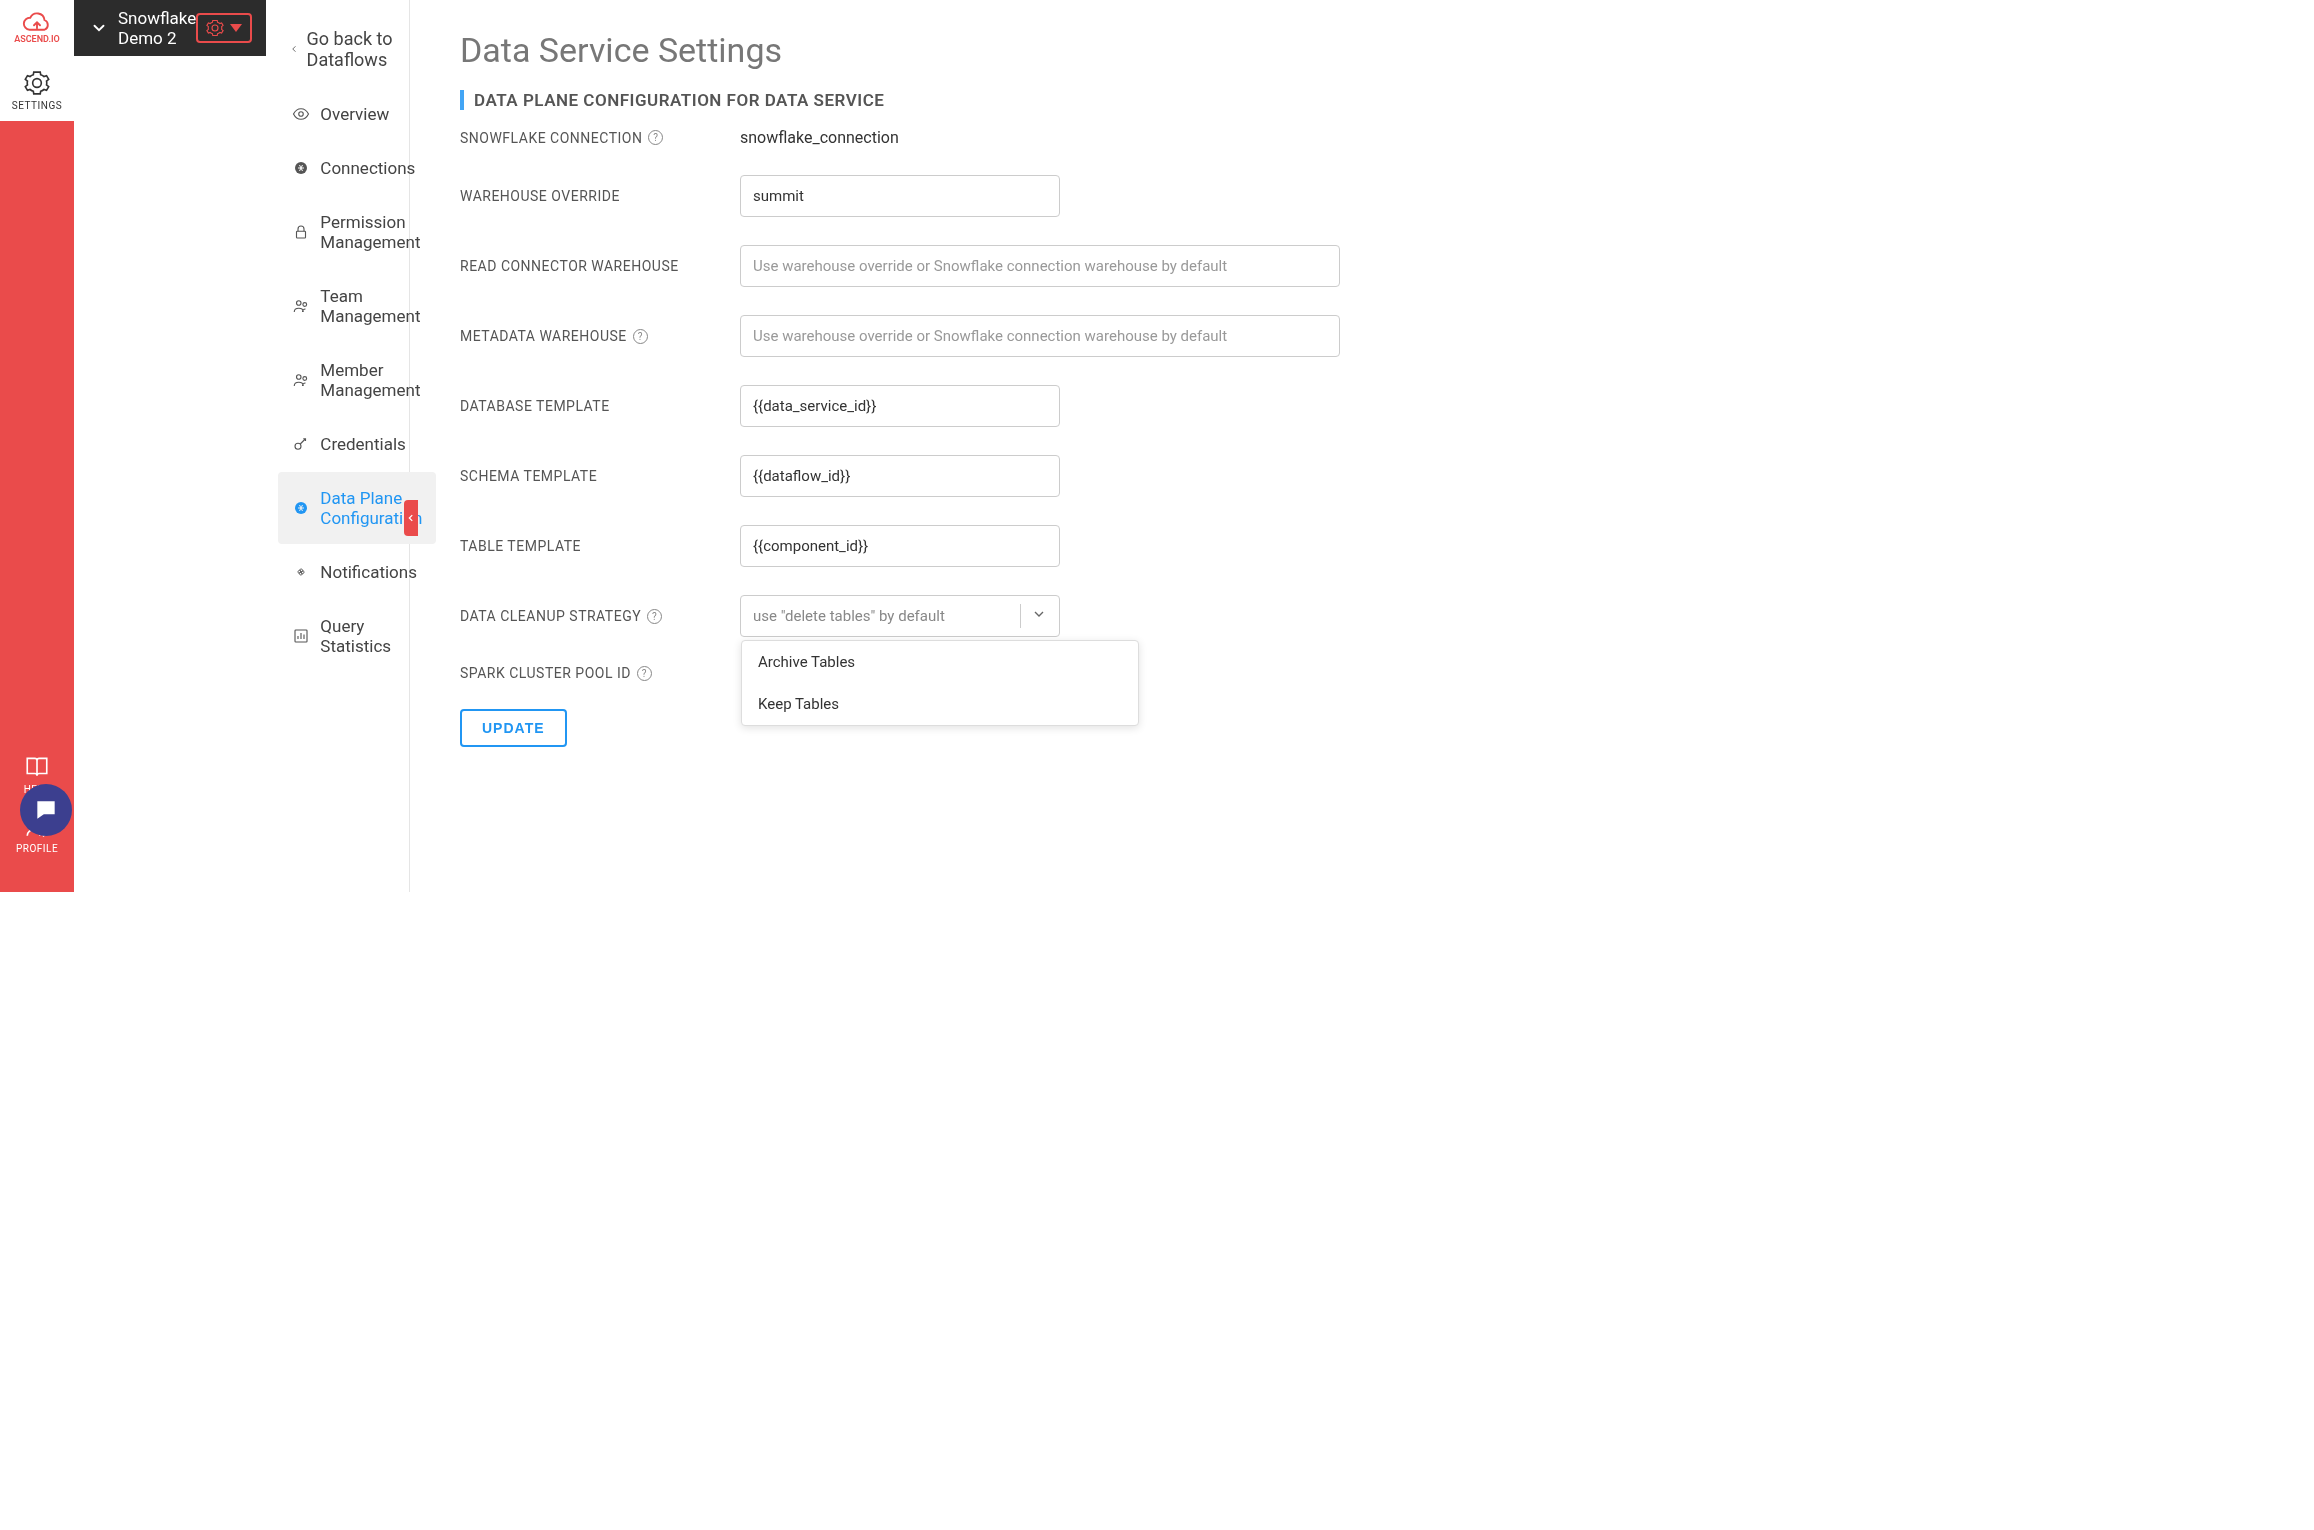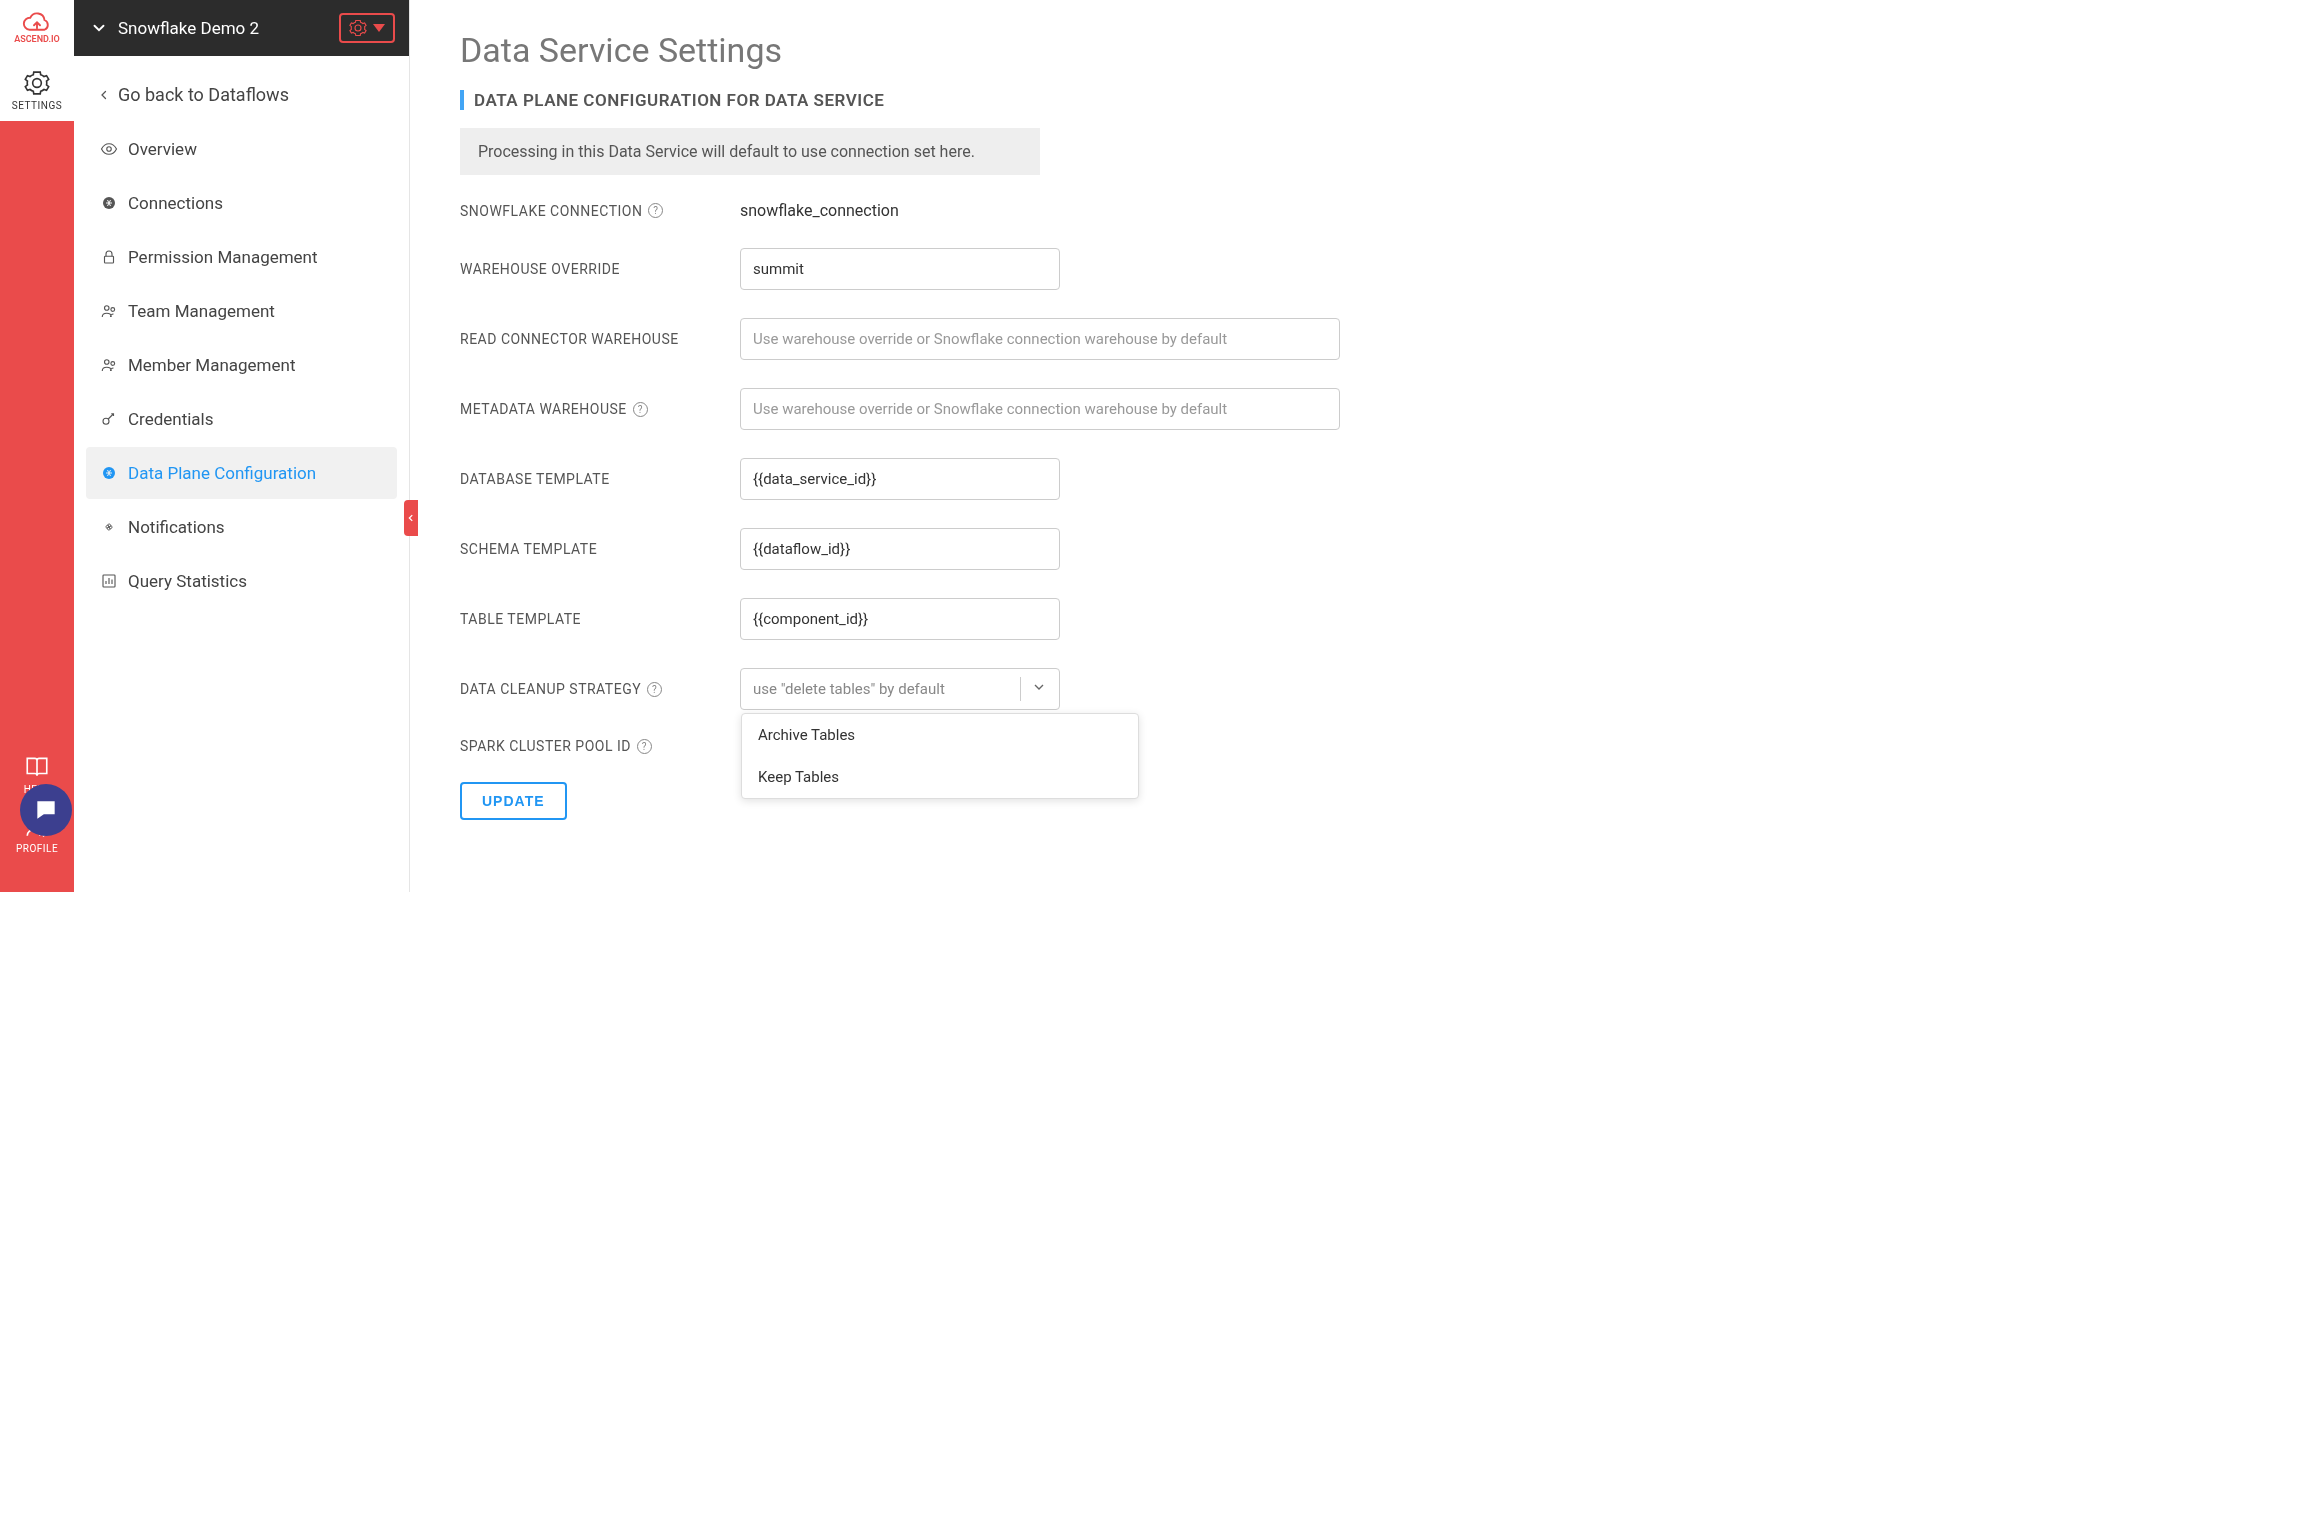--- a/index.html
+++ b/index.html
@@ -68,21 +68,21 @@
   justify-content: center;
 }
 .chat-bubble svg { width: 26px; height: 26px; fill: #fff; }
 
 
 .sidebar {
   width: 336px;
   flex-shrink: 0;
   border-right: 1px solid #e5e5e5;
   display: flex;
-  flex-direction: column;
+  flex-direction: row;
 }
 .sidebar-header {
   height: 56px;
   background: #2c2c2c;
   color: #fff;
   display: flex;
   align-items: center;
   padding: 0 14px 0 16px;
   font-size: 17px;
 }
@@ -422,21 +422,20 @@
 
   <div class="collapse-handle">
     <svg width="10" height="12" viewBox="0 0 24 24">
         <path d="M15 5l-7 7 7 7" fill="none" stroke="#fff" stroke-width="3"></path>
       </svg>
   </div>
 
   <div class="main">
     <h1 class="page-title">Data Service Settings</h1>
     <div class="section-title">DATA PLANE CONFIGURATION FOR DATA SERVICE</div>
-    <div class="info-banner">Processing in this Data Service will default to use connection set here.</div>
 
     <div class="form-row">
       <div class="form-label">
         <span>SNOWFLAKE CONNECTION</span>
         <span class="help-ico">?</span>
       </div>
       <div class="form-value">snowflake_connection</div>
     </div>
 
     <div class="form-row">

